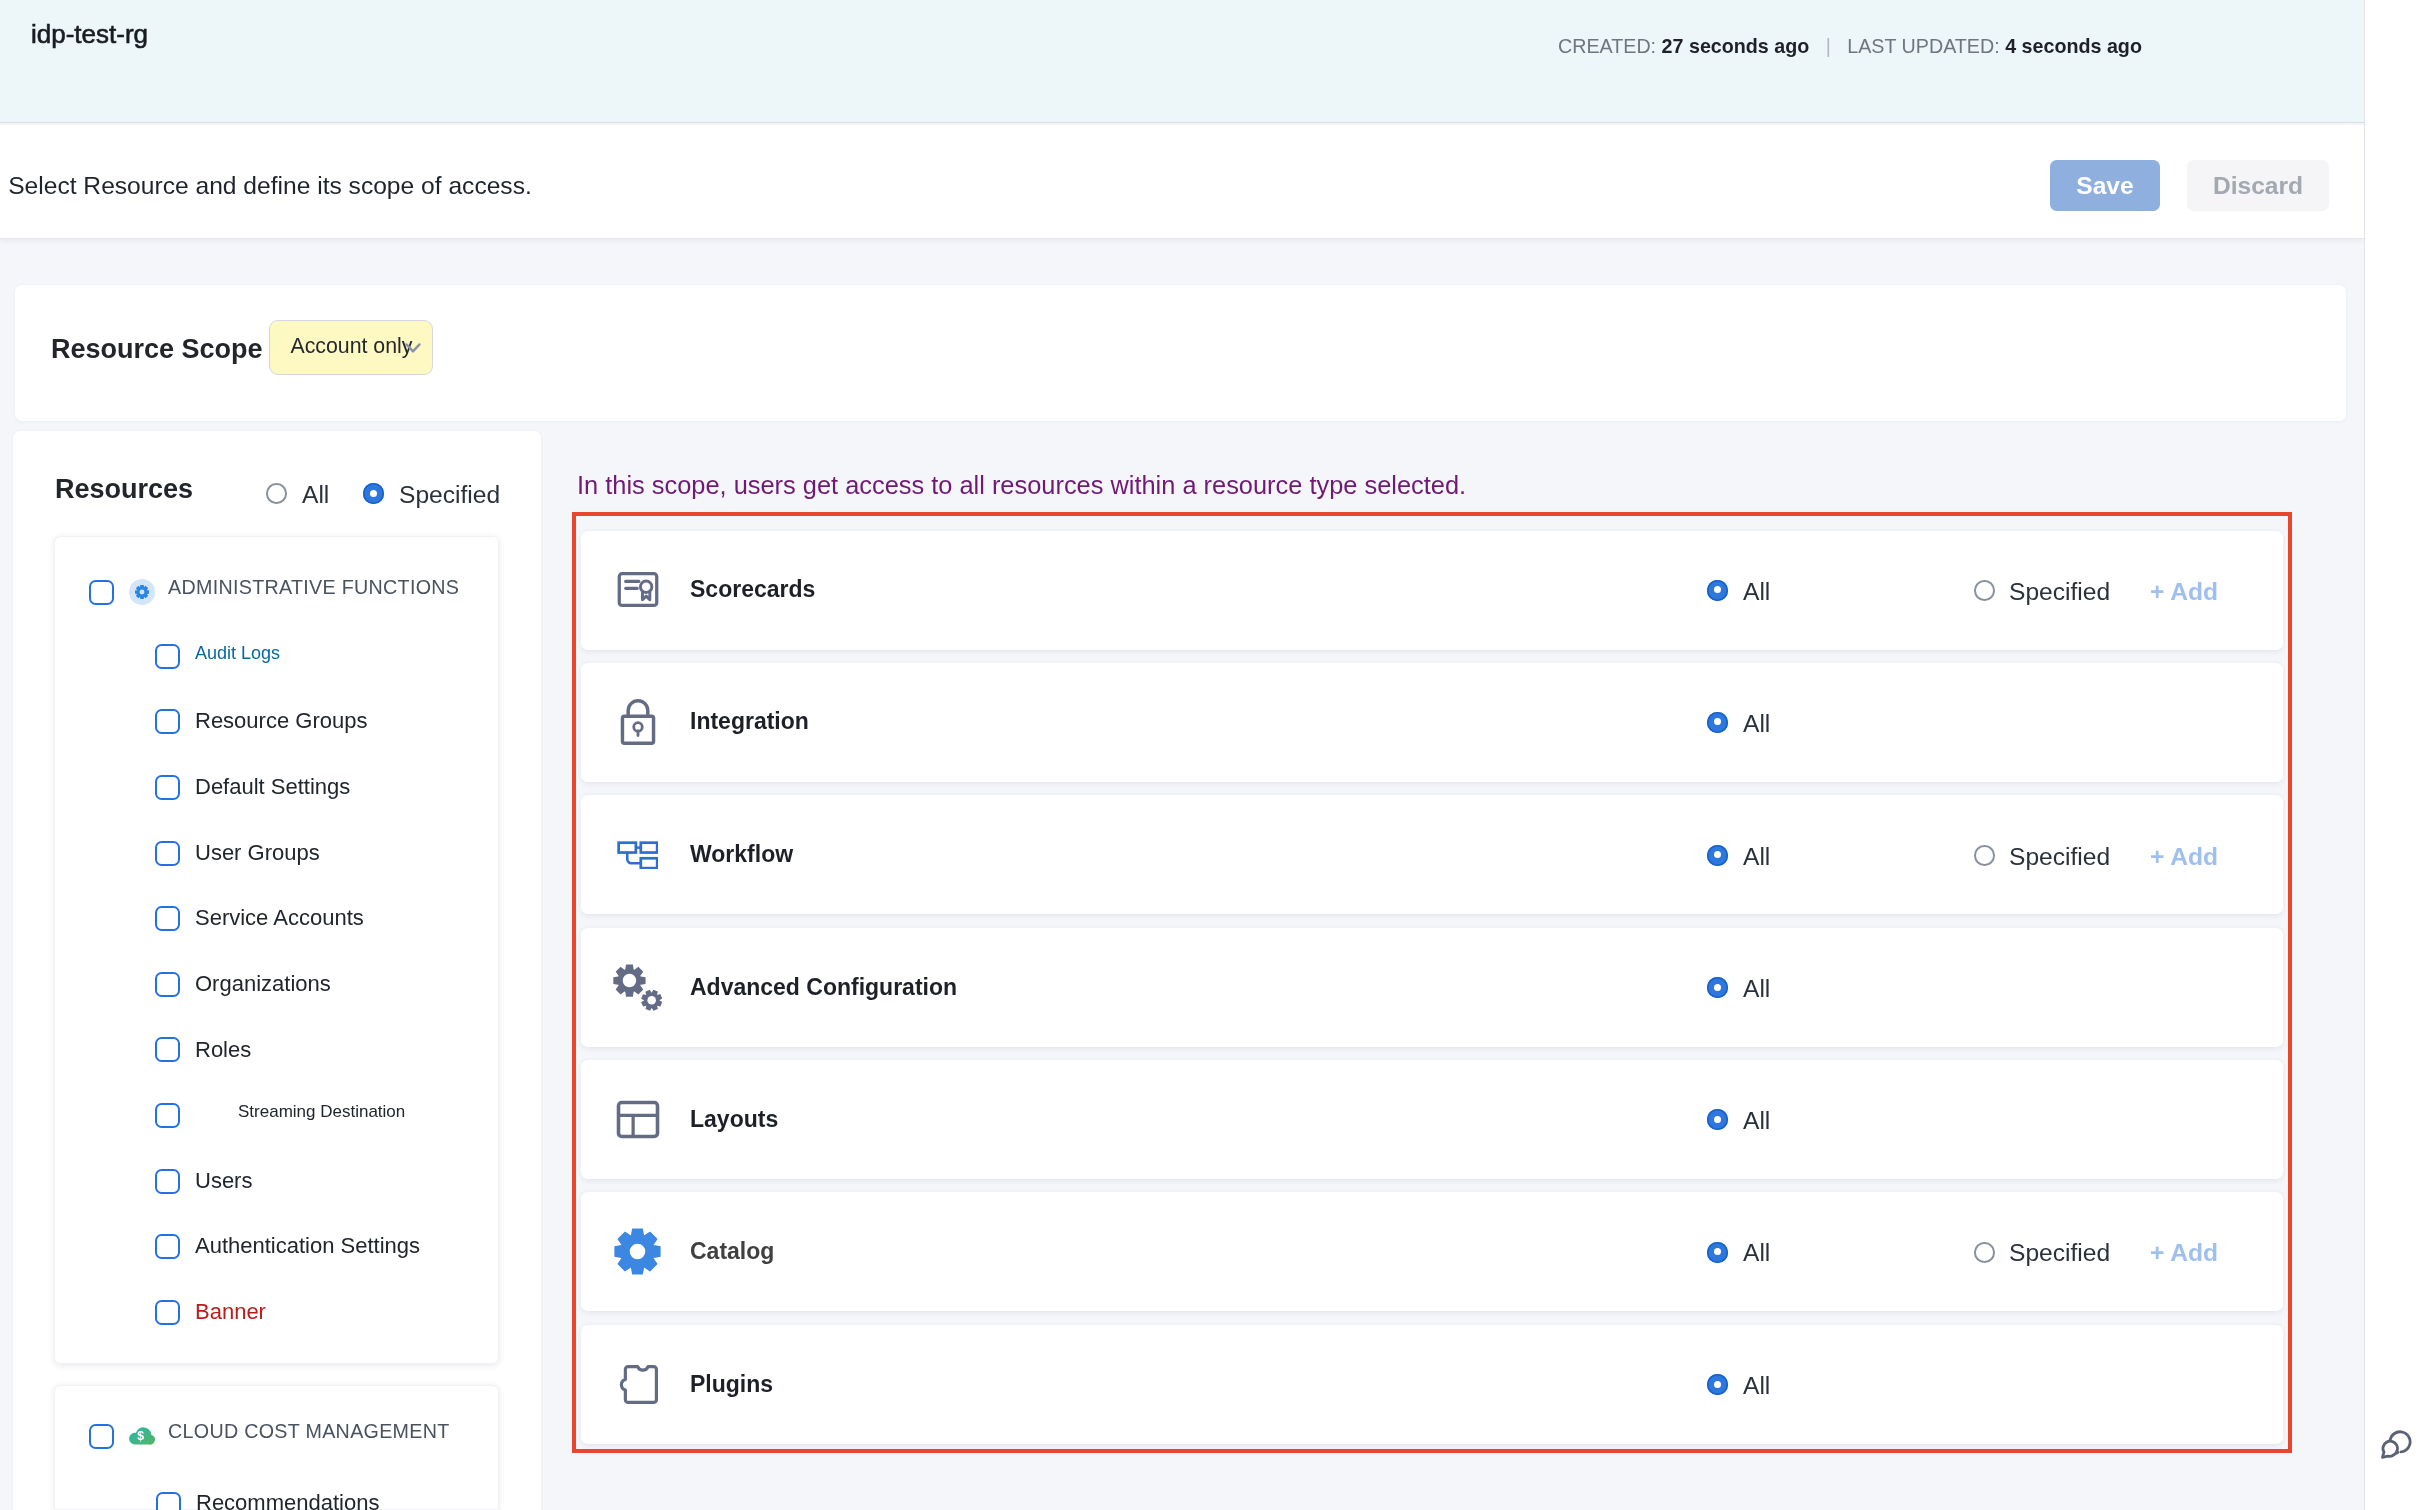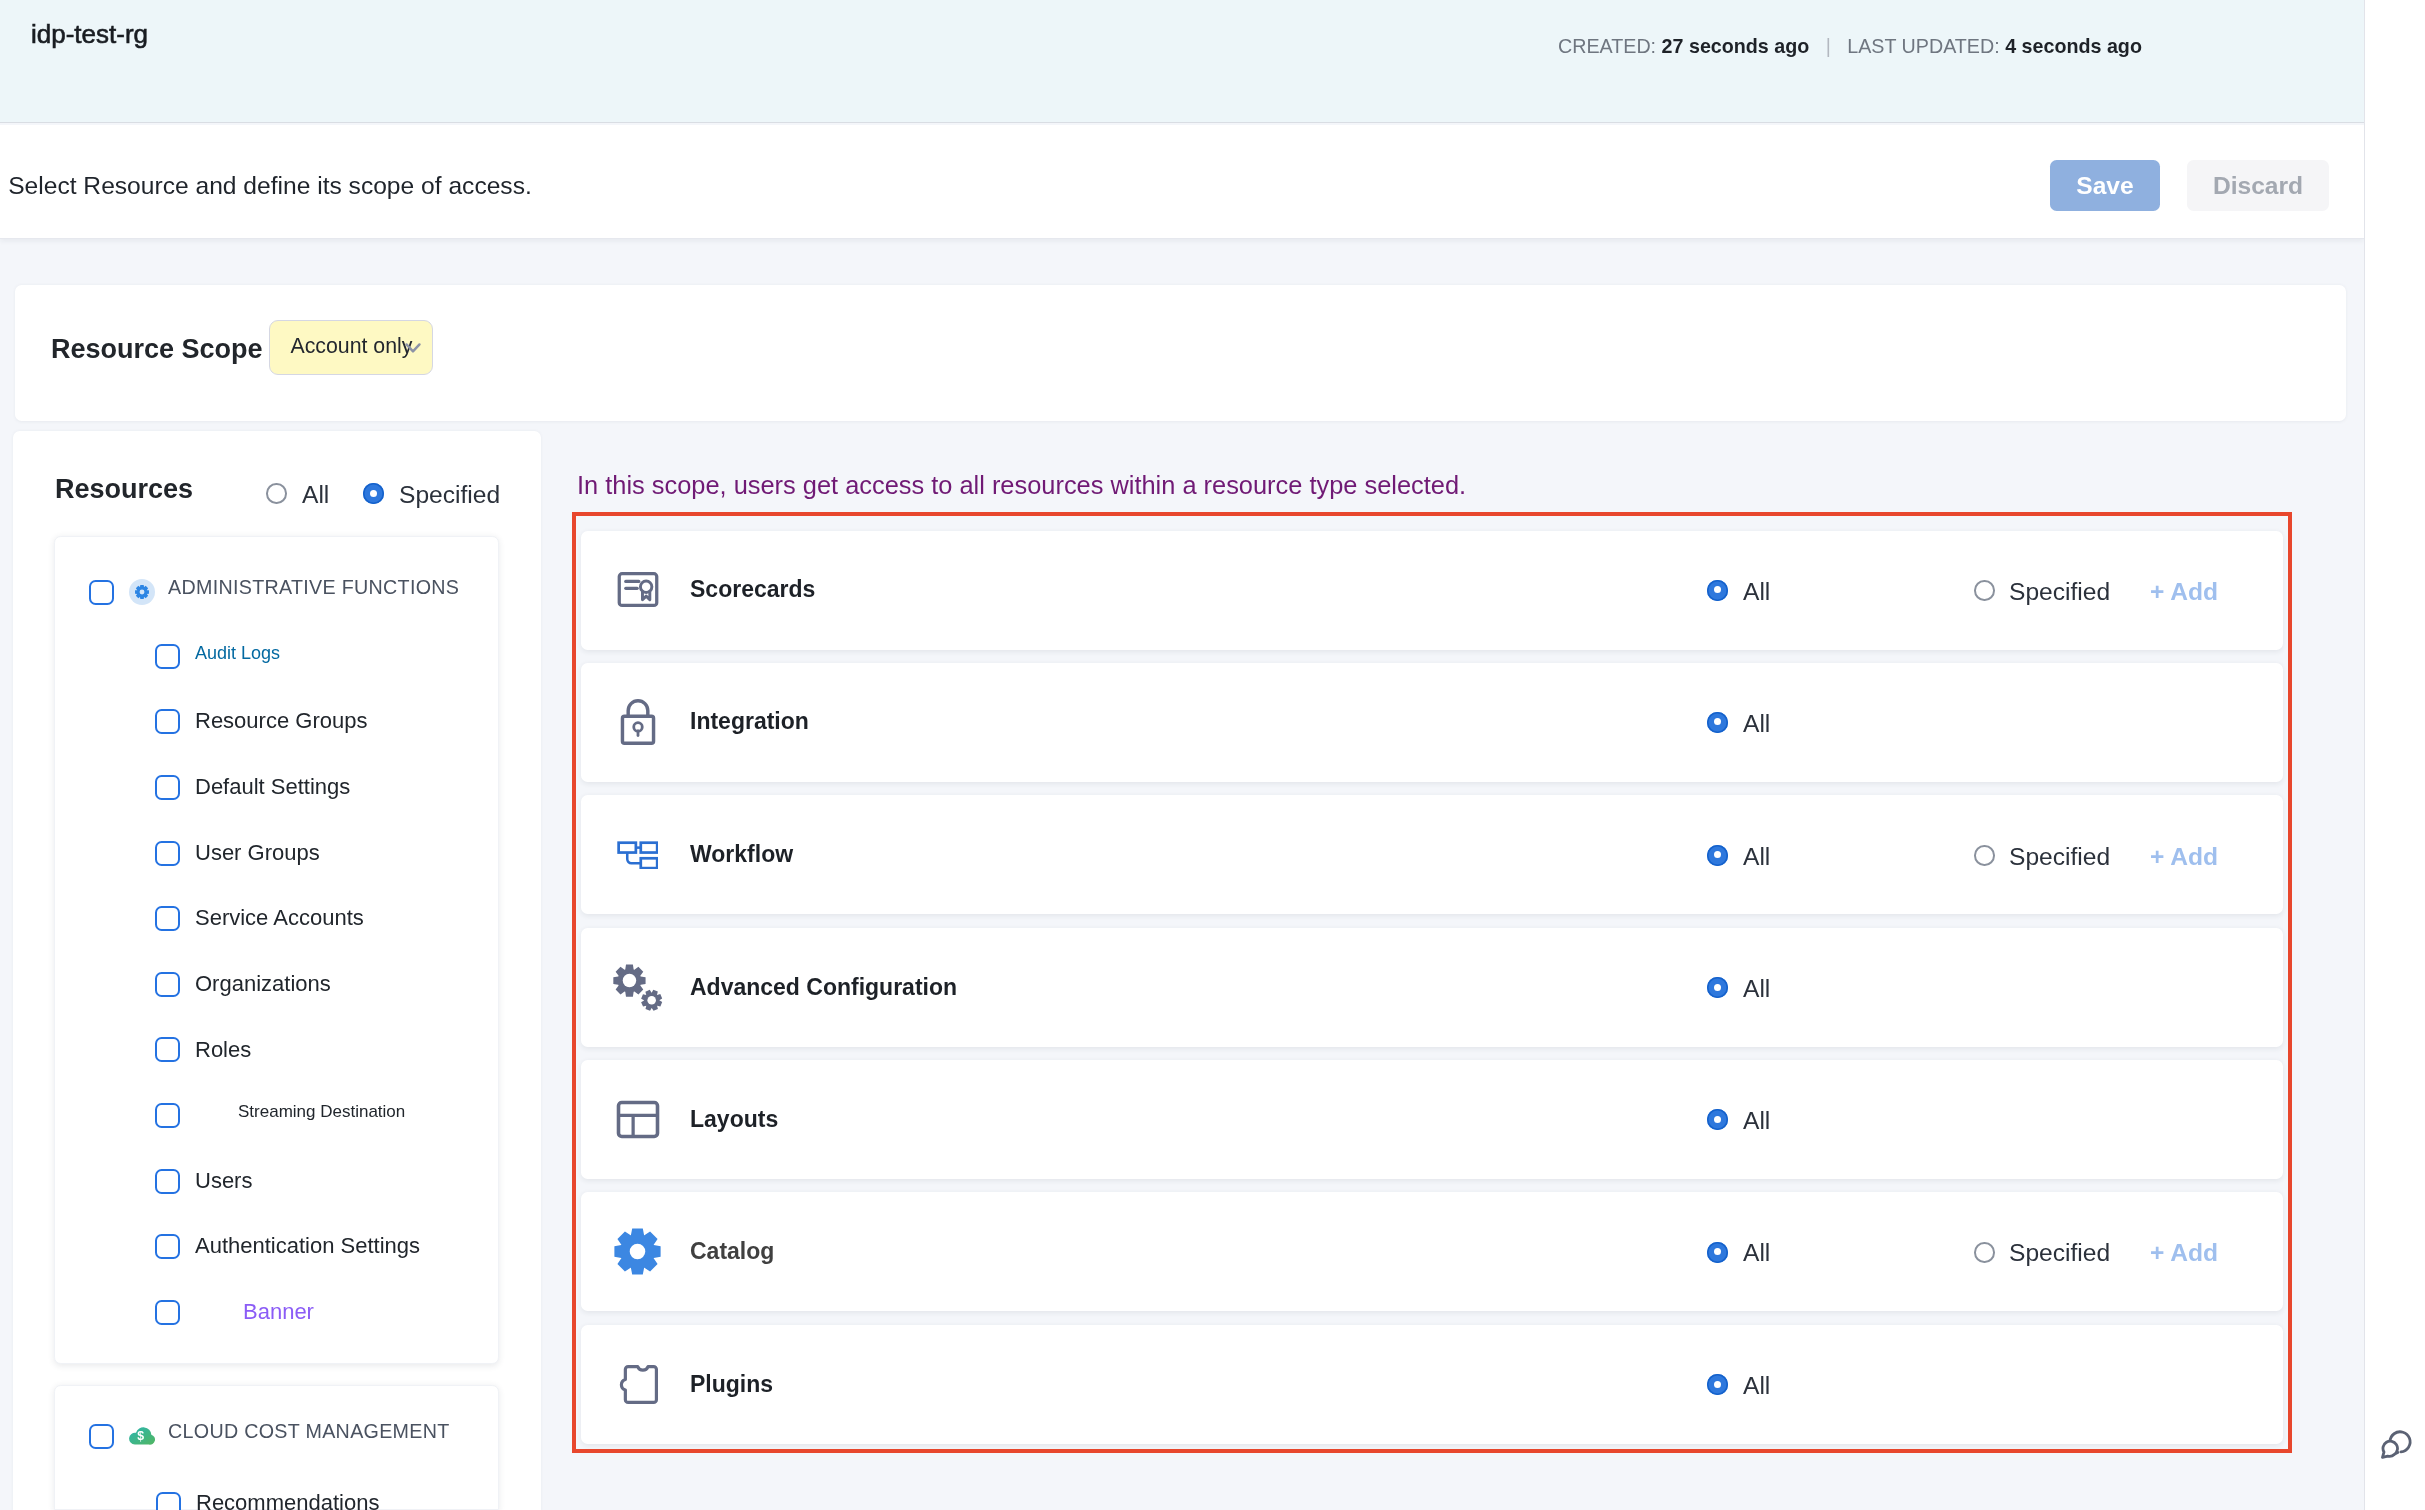--- a/index.html
+++ b/index.html
@@ -74,21 +74,21 @@
     <div class="abs" style="left:195px;top:971px;font-size:22px;color:#21262c;">Organizations</div>
     <div class="abs" style="left:155px;top:1037px;width:24.6px;height:24.6px;border:2.5px solid #2472e2;border-radius:6.6px;background:#fff;"></div>
     <div class="abs" style="left:195px;top:1037px;font-size:22px;color:#21262c;">Roles</div>
     <div class="abs" style="left:155px;top:1103px;width:24.6px;height:24.6px;border:2.5px solid #2472e2;border-radius:6.6px;background:#fff;"></div>
     <div class="abs" style="left:195px;top:1102px;font-size:17px;color:#21262c;margin-left:43px;">Streaming Destination</div>
     <div class="abs" style="left:155px;top:1169px;width:24.6px;height:24.6px;border:2.5px solid #2472e2;border-radius:6.6px;background:#fff;"></div>
     <div class="abs" style="left:195px;top:1168px;font-size:22px;color:#21262c;">Users</div>
     <div class="abs" style="left:155px;top:1234px;width:24.6px;height:24.6px;border:2.5px solid #2472e2;border-radius:6.6px;background:#fff;"></div>
     <div class="abs" style="left:195px;top:1233px;font-size:22px;color:#21262c;">Authentication Settings</div>
     <div class="abs" style="left:155px;top:1300px;width:24.6px;height:24.6px;border:2.5px solid #2472e2;border-radius:6.6px;background:#fff;"></div>
-    <div class="abs" style="left:195px;top:1299px;font-size:22px;color:#8b5cf6;margin-left:48px;">Banner</div>
+    <div class="abs" style="left:195px;top:1299px;font-size:22px;color:#b91c1c;">Banner</div>
   </div>
 
 <div class="abs" style="left:54px;top:1385px;width:445px;height:125px;background:#ffffff;border-radius:6.6px 6.6px 0 0;box-shadow:0 1.6px 6.6px rgba(40,50,70,0.10);border:0.8px solid #f0f2f6;"></div>
 <div class="abs" style="left:89px;top:1424px;width:24.6px;height:24.6px;border:2.5px solid #2472e2;border-radius:6.6px;background:#fff;"></div>
 <svg class="abs" style="left:127px;top:1424px;" width="28" height="23" viewBox="0 0 34 28">
   <defs>
       <linearGradient id="ccg" x1="0" y1="0" x2="1" y2="1">
     <stop offset="0" stop-color="#29b5b1"></stop>
         <stop offset="1" stop-color="#52b661"></stop>
   </linearGradient>

